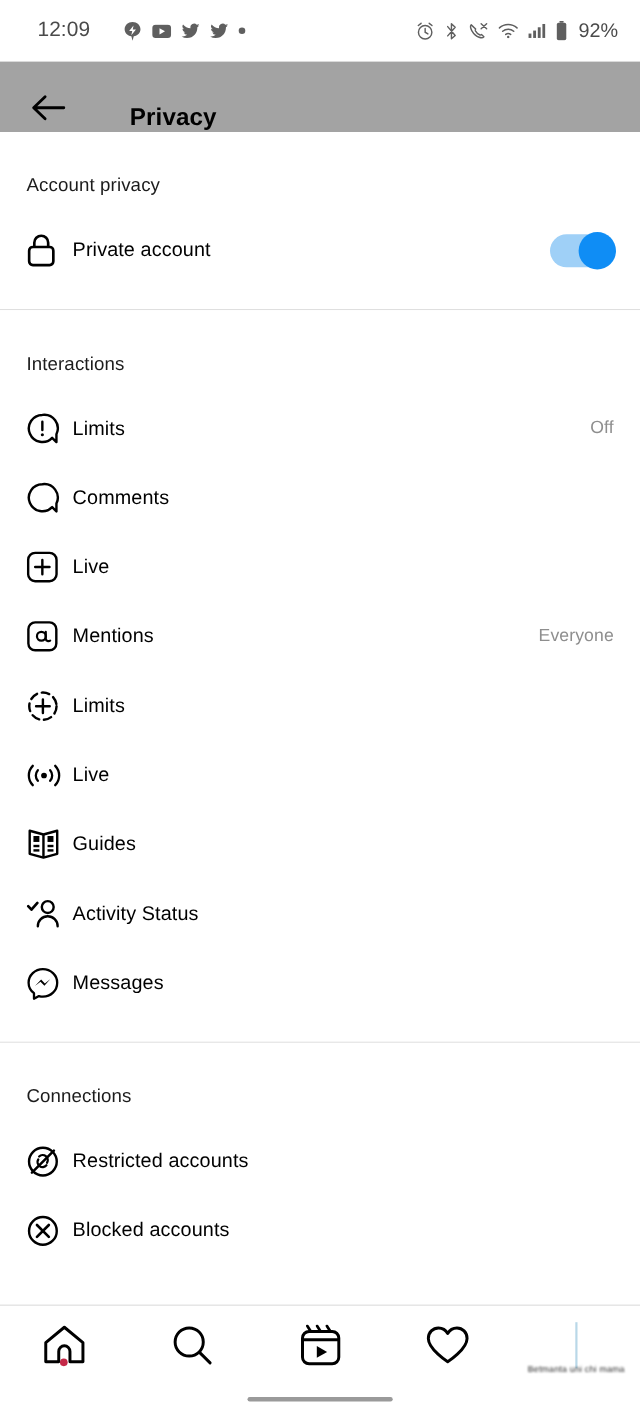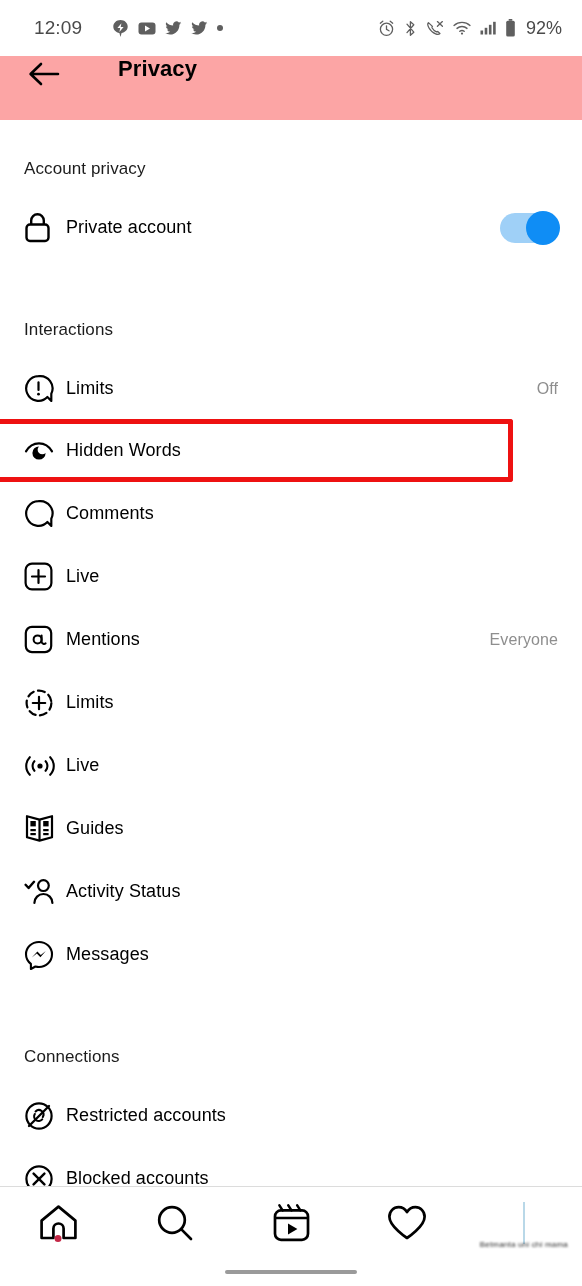--- a/index.html
+++ b/index.html
@@ -64,23 +64,23 @@
     font-size: 18px;
     color: #4a4a4a;
     margin-left: 1px;
   }
 
   
   .app-header {
     height: 64px;
     flex: 0 0 64px;
     display: flex;
-    align-items: flex-start;
+    align-items: flex-end;
     padding-left: 24px;
-    background: #fca5a5;
+    background: #a3a3a3;
   }
   .back-btn {
     width: 40px; height: 40px;
     display: flex; align-items: center; justify-content: center;
     cursor: pointer;
   }
   .page-title {
     font-size: 22px;
     font-weight: bold;
     color: #000000;
@@ -372,29 +372,20 @@
           <svg width="30" height="30" viewBox="0 0 30 30">
             <path d="M14.5 2.2 a12.3 12.3 0 1 0 8.9 20.8 l3.9 3.9 v-7.2 a12.3 12.3 0 0 0-12.8-17.5 Z" fill="none" stroke="#000000" stroke-width="2.2" stroke-linejoin="round"></path>
             <path d="M14.5 8.4 V16" stroke="#000000" stroke-width="2.2" stroke-linecap="round"></path>
             <circle cx="14.5" cy="20.2" r="1.4" fill="#000000"></circle>
           </svg>
         </div>
         <div class="row-label">Limits</div>
         <div class="row-value">Off</div>
       </div>
 
-      <div class="row highlighted">
-        <div class="row-icon">
-          <svg width="30" height="26" viewBox="0 0 30 26">
-            <path d="M2 13.4 C5 8.2 9.6 5.4 15 5.4 C20.4 5.4 25 8.2 28 13.4" fill="none" stroke="#000000" stroke-width="2.2" stroke-linecap="round"></path>
-            <path d="M15 8.4 a6.6 6.6 0 1 0 6.6 6.6 a4.6 4.6 0 0 1-6.6-6.6 Z" fill="#000000"></path>
-          </svg>
-        </div>
-        <div class="row-label">Hidden Words</div>
-      </div>
 
       <div class="row">
         <div class="row-icon">
           <svg width="30" height="30" viewBox="0 0 30 30">
             <path d="M14.5 2.2 a12.3 12.3 0 1 0 8.9 20.8 l3.9 3.9 v-7.2 a12.3 12.3 0 0 0-12.8-17.5 Z" fill="none" stroke="#000000" stroke-width="2.2" stroke-linejoin="round"></path>
           </svg>
         </div>
         <div class="row-label">Comments</div>
       </div>
 

